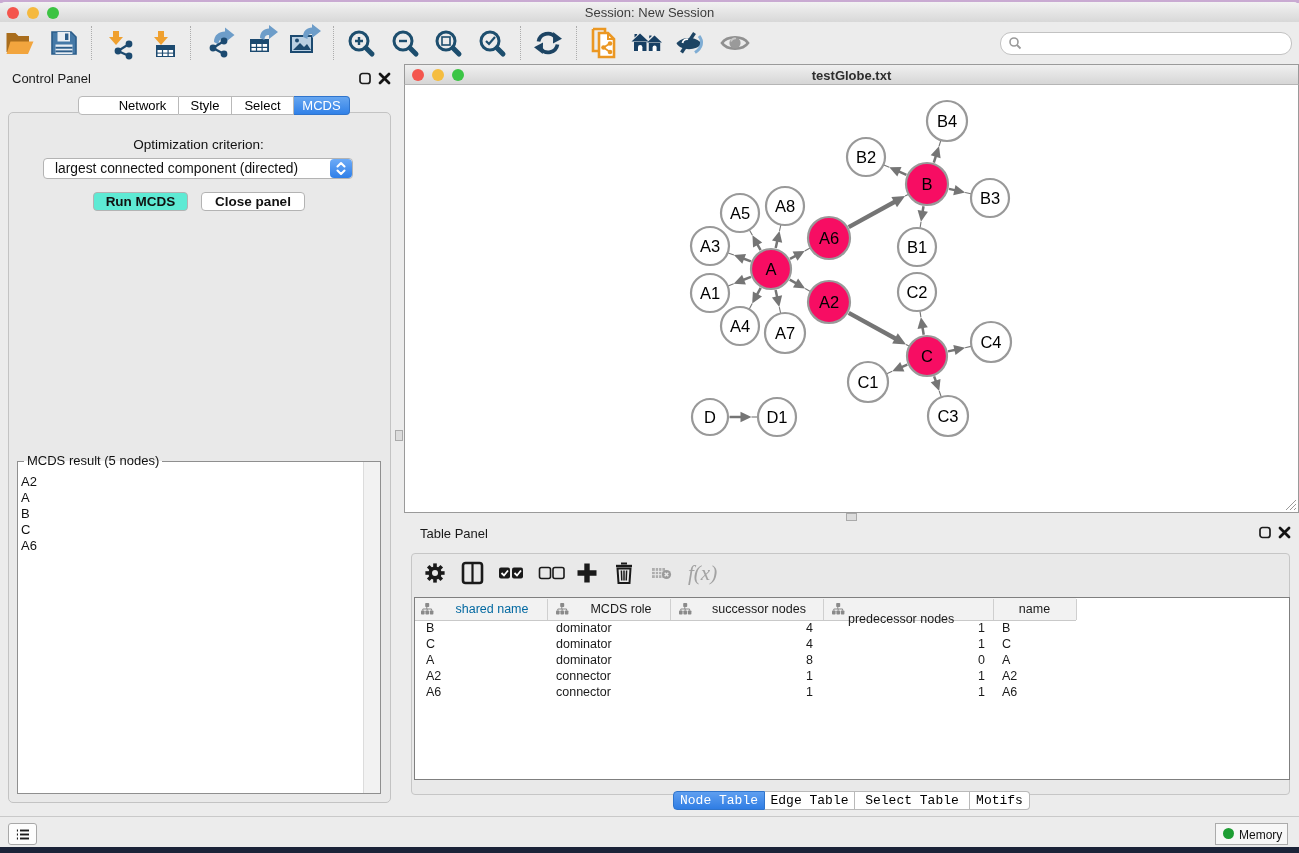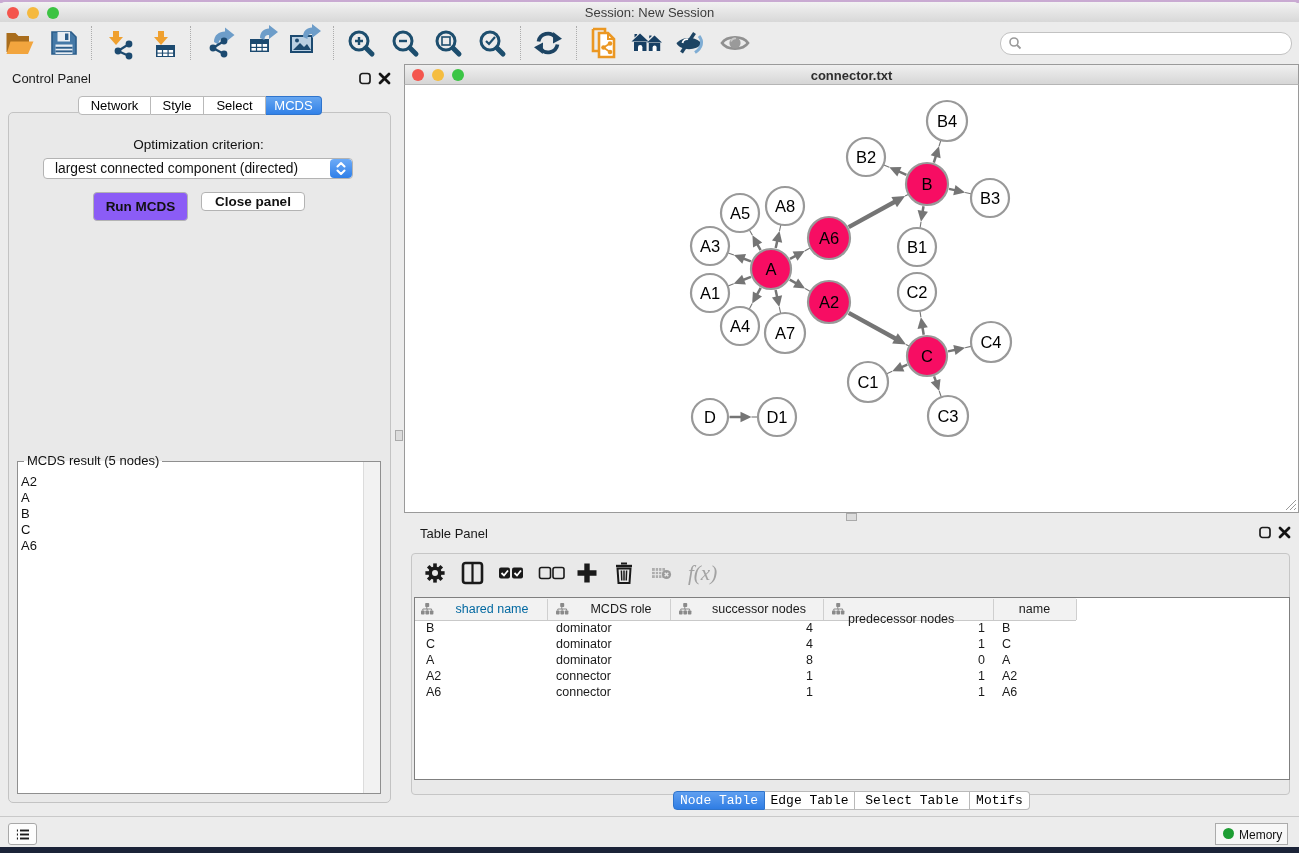--- a/index.html
+++ b/index.html
@@ -167,37 +167,37 @@
 
 <div class="abs" style="left:12px;top:71px;font-size:13px;color:#1a1a1a;">Control Panel</div>
 <svg class="abs" style="left:358px;top:72px;" width="34" height="14" viewBox="0 0 34 14">
   <rect x="2" y="1.5" width="10" height="10" rx="2.5" fill="none" stroke="#1c1c1c" stroke-width="1.7"></rect>
   <path d="M 22,2 L 31,11 M 31,2 L 22,11" stroke="#141414" stroke-width="2.8" stroke-linecap="round"></path>
 </svg>
 
 <div class="abs" style="left:8px;top:112px;width:381px;height:689px;background:#e9e9e9;border:1px solid #c3c3c3;border-radius:5px;"></div>
 
 <div class="abs" style="left:78px;top:96px;height:19px;display:flex;font-size:13px;">
-  <div style="width:71px;background:#fff;border:1px solid #b9b9b9;border-radius:4px 0 0 4px;display:flex;align-items:center;justify-content:center;">Network</div>
+  <div style="width:71px;background:#fff;border:1px solid #b9b9b9;border-radius:4px 0 0 4px;display:flex;align-items:center;justify-content:center;padding-left:28px;">Network</div>
   <div style="width:52px;background:#fff;border:1px solid #b9b9b9;border-left:none;display:flex;align-items:center;justify-content:center;">Style</div>
   <div style="width:61px;background:#fff;border:1px solid #b9b9b9;border-left:none;display:flex;align-items:center;justify-content:center;">Select</div>
   <div style="width:55px;background:linear-gradient(#66a6f0,#3181e8);border:1px solid #2f74cc;border-left:none;border-radius:0 4px 4px 0;display:flex;align-items:center;justify-content:center;color:#fff;">MCDS</div>
 </div>
 
 <div class="abs" style="left:8px;top:137px;width:381px;text-align:center;font-size:13.5px;color:#111;">Optimization criterion:</div>
 
 <div class="abs" style="left:43px;top:158px;width:310px;height:21px;background:#fff;border:1px solid #b3b3b3;border-radius:4px;box-sizing:border-box;"></div>
 <div class="abs" style="left:55px;top:161px;font-size:13.8px;color:#111;">largest connected component (directed)</div>
 <div class="abs" style="left:330px;top:159px;width:22px;height:19px;background:linear-gradient(#6dabf7,#2f7fe8);border-radius:4px;box-sizing:border-box;"></div>
 <svg class="abs" style="left:333px;top:160px;" width="16" height="17" viewBox="0 0 16 17">
   <path d="M 4.5,6.5 L 8,3 L 11.5,6.5" fill="none" stroke="#fff" stroke-width="2.1" stroke-linejoin="round" stroke-linecap="round"></path>
   <path d="M 4.5,10.5 L 8,14 L 11.5,10.5" fill="none" stroke="#fff" stroke-width="2.1" stroke-linejoin="round" stroke-linecap="round"></path>
 </svg>
 
-<div class="abs" style="left:93px;top:192px;width:95px;height:29px;background:#8b5cf6;border:1px solid #b3b3b3;border-radius:4px;box-sizing:border-box;display:flex;align-items:center;justify-content:center;font-size:13.5px;font-weight:600;color:#111;">Run MCDS</div>
+<div class="abs" style="left:93px;top:192px;width:95px;height:19px;background:#5eead4;border:1px solid #b3b3b3;border-radius:4px;box-sizing:border-box;display:flex;align-items:center;justify-content:center;font-size:13.5px;font-weight:600;color:#111;">Run MCDS</div>
 <div class="abs" style="left:201px;top:192px;width:104px;height:19px;background:#fff;border:1px solid #b3b3b3;border-radius:4px;box-sizing:border-box;display:flex;align-items:center;justify-content:center;font-size:13.5px;font-weight:600;color:#111;">Close panel</div>
 
 <div class="abs" style="left:17px;top:461px;width:364px;height:333px;background:#fff;border:1px solid #8f8f8f;box-sizing:border-box;"></div>
 <div class="abs" style="left:363px;top:462px;width:16px;height:331px;background:#f2f2f2;border-left:1px solid #dcdcdc;"></div>
 <div class="abs" style="left:24px;top:454px;font-size:13px;color:#111;background:linear-gradient(#e9e9e9 52%,#ffffff 52%);padding:0 3px;line-height:14px;">MCDS result (5 nodes)</div>
 <div class="abs" style="left:21px;top:474px;font-size:13px;color:#111;line-height:16px;">A2<br>A<br>B<br>C<br>A6</div>
 
 <div class="abs" style="left:0;top:816px;width:1299px;height:31px;background:#ececec;border-top:1px solid #c9c9c9;"></div>
 <div class="abs" style="left:8px;top:823px;width:29px;height:22px;background:#fdfdfd;border:1px solid #a8a8a8;border-radius:3px;box-sizing:border-box;"></div>
 <svg class="abs" style="left:16px;top:829px;" width="14" height="11" viewBox="0 0 14 11">
@@ -213,21 +213,21 @@
 <div class="abs" style="left:1215px;top:823px;width:73px;height:22px;background:#f7f7f7;border:1px solid #ababab;box-sizing:border-box;"></div>
 <div class="abs" style="left:1223px;top:828px;width:11px;height:11px;border-radius:50%;background:#1e9e34;"></div>
 <div class="abs" style="left:1239px;top:828px;font-size:12px;color:#111;">Memory</div>
 <div class="abs" style="left:0;top:847px;width:1299px;height:6px;background:#1b2338;"></div>
 
 <div class="abs" style="left:404px;top:64px;width:895px;height:449px;background:#fff;border:1px solid #9a9a9a;box-sizing:border-box;"></div>
 <div class="abs" style="left:404px;top:64px;width:895px;height:21px;background:linear-gradient(#f0f0f0,#d6d6d6);border:1px solid #9a9a9a;border-bottom:1px solid #b5b5b5;box-sizing:border-box;"></div>
 <div class="tl" style="left:412px;top:69px;background:#f4564e;"></div>
 <div class="tl" style="left:432px;top:69px;background:#f5bd3f;"></div>
 <div class="tl" style="left:452px;top:69px;background:#3bc545;"></div>
-<div class="abs" style="left:404px;top:68px;width:895px;text-align:center;font-size:13px;font-weight:bold;color:#2e2e2e;">connector.txt</div>
+<div class="abs" style="left:404px;top:68px;width:895px;text-align:center;font-size:13px;font-weight:bold;color:#2e2e2e;">testGlobe.txt</div>
 <svg class="abs" style="left:1284px;top:498px;" width="13" height="13" viewBox="0 0 13 13">
   <g stroke="#9a9a9a" stroke-width="1">
     <line x1="2" y1="12" x2="12" y2="2"></line>
       <line x1="6" y1="12" x2="12" y2="6"></line>
       <line x1="10" y1="12" x2="12" y2="10"></line>
   </g>
 </svg>
 
 <div class="abs" style="left:395px;top:430px;width:6px;height:9px;background:#dcdcdc;border:1px solid #aaa;"></div>
 <div class="abs" style="left:846px;top:513px;width:9px;height:6px;background:#dcdcdc;border:1px solid #aaa;"></div>

